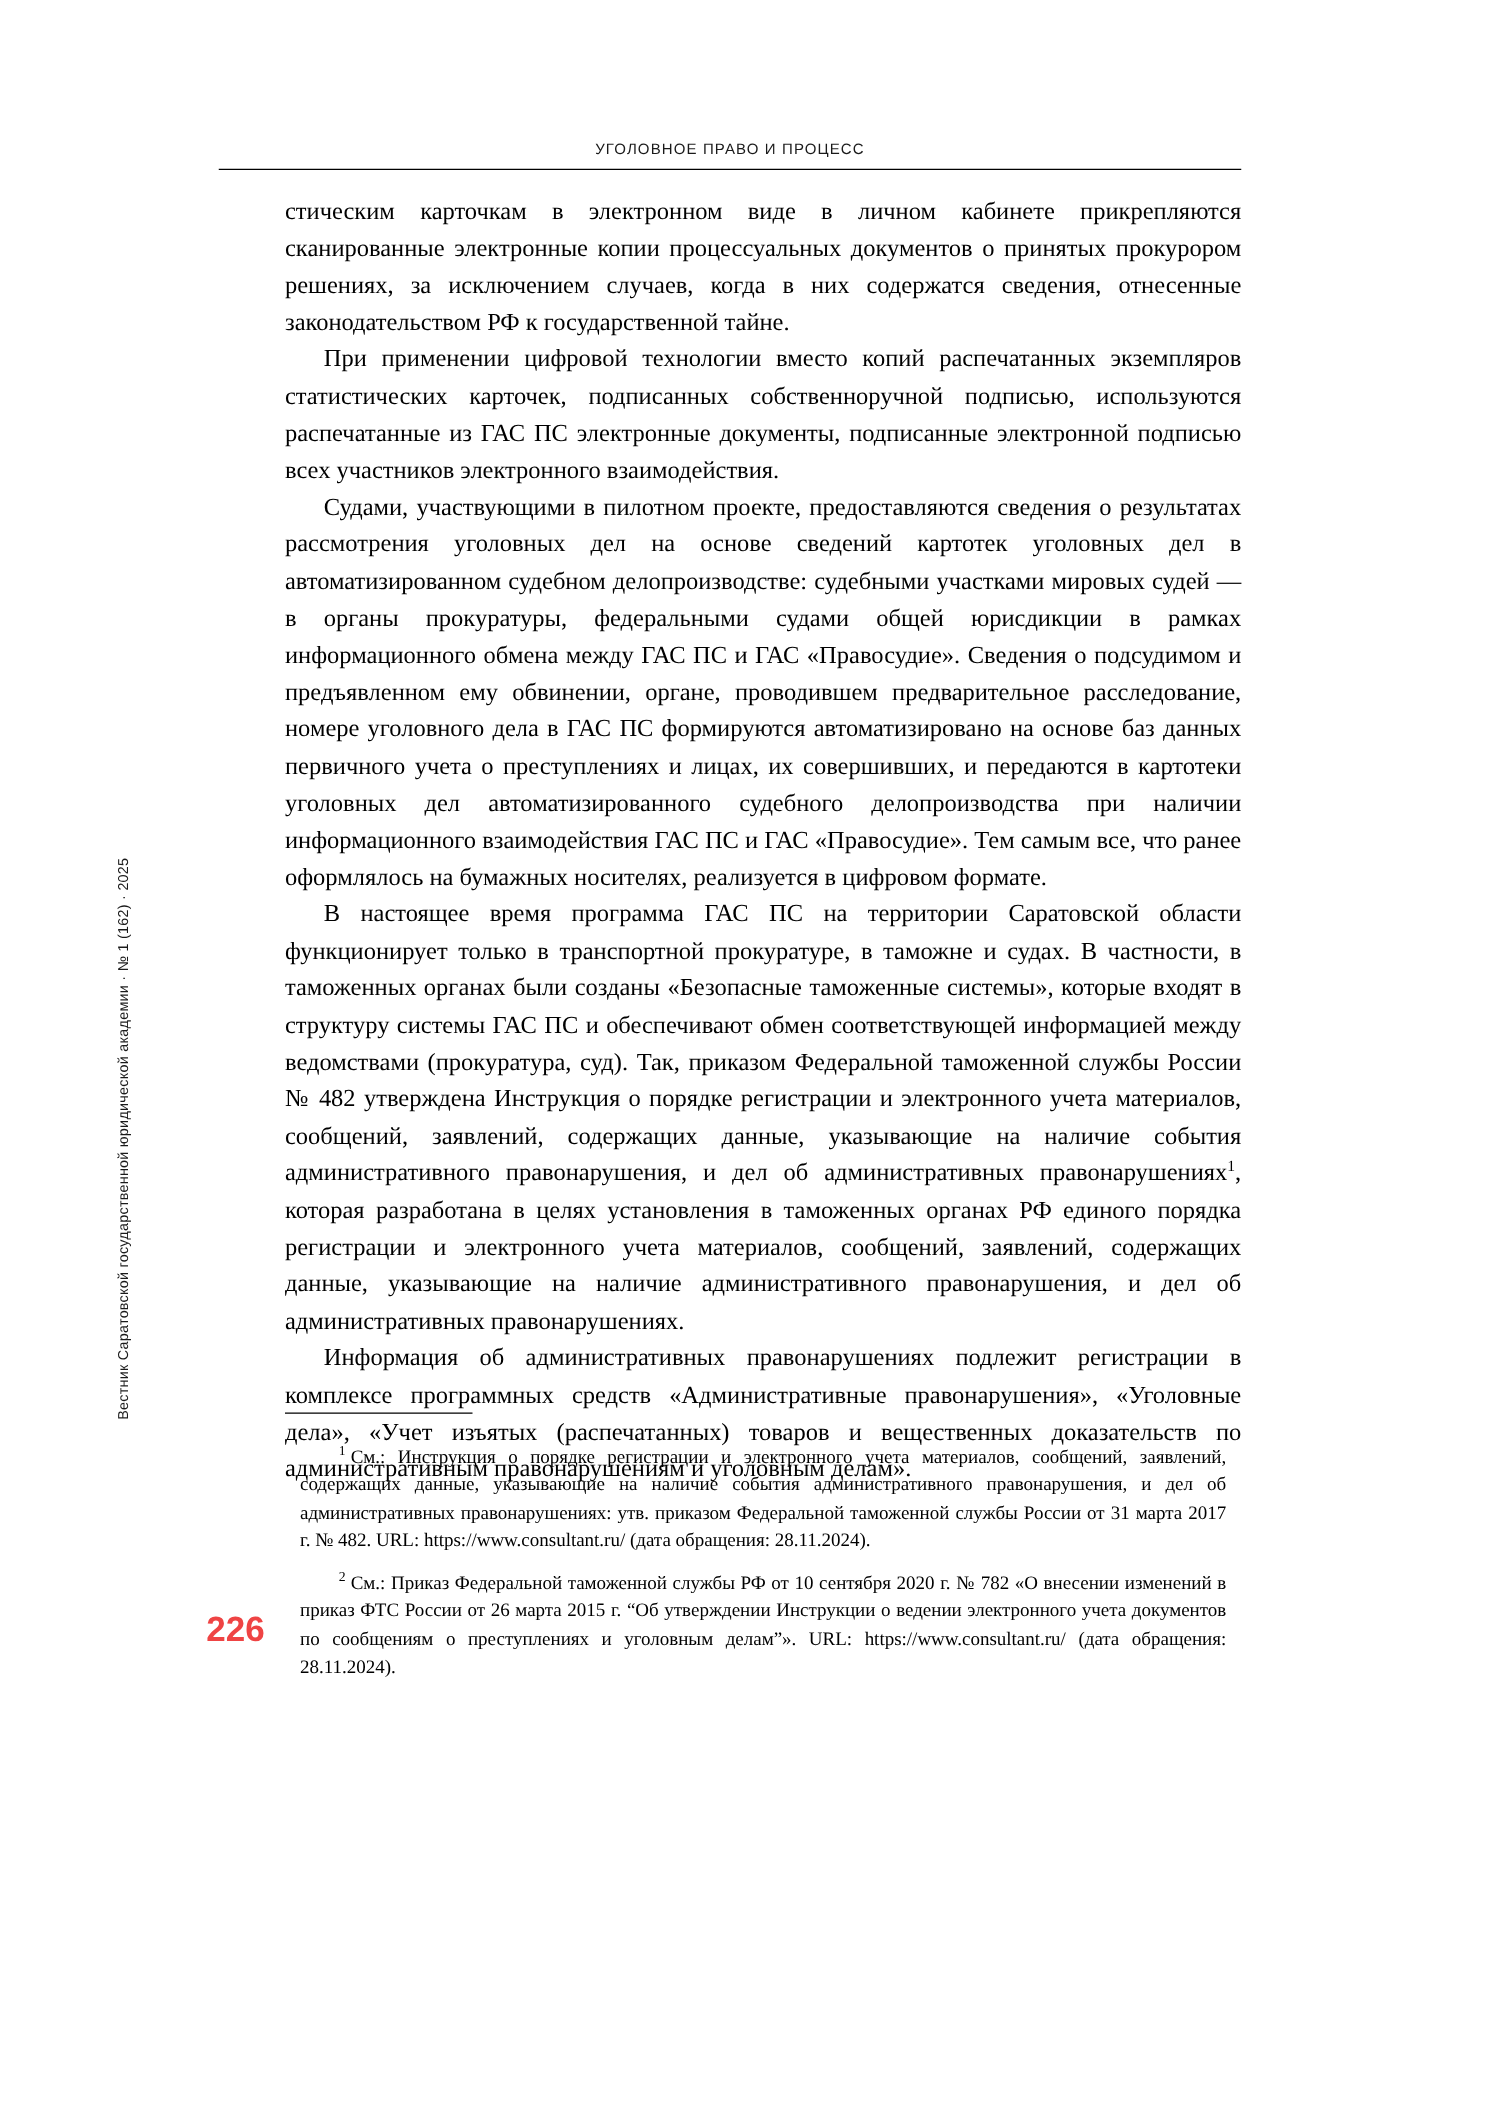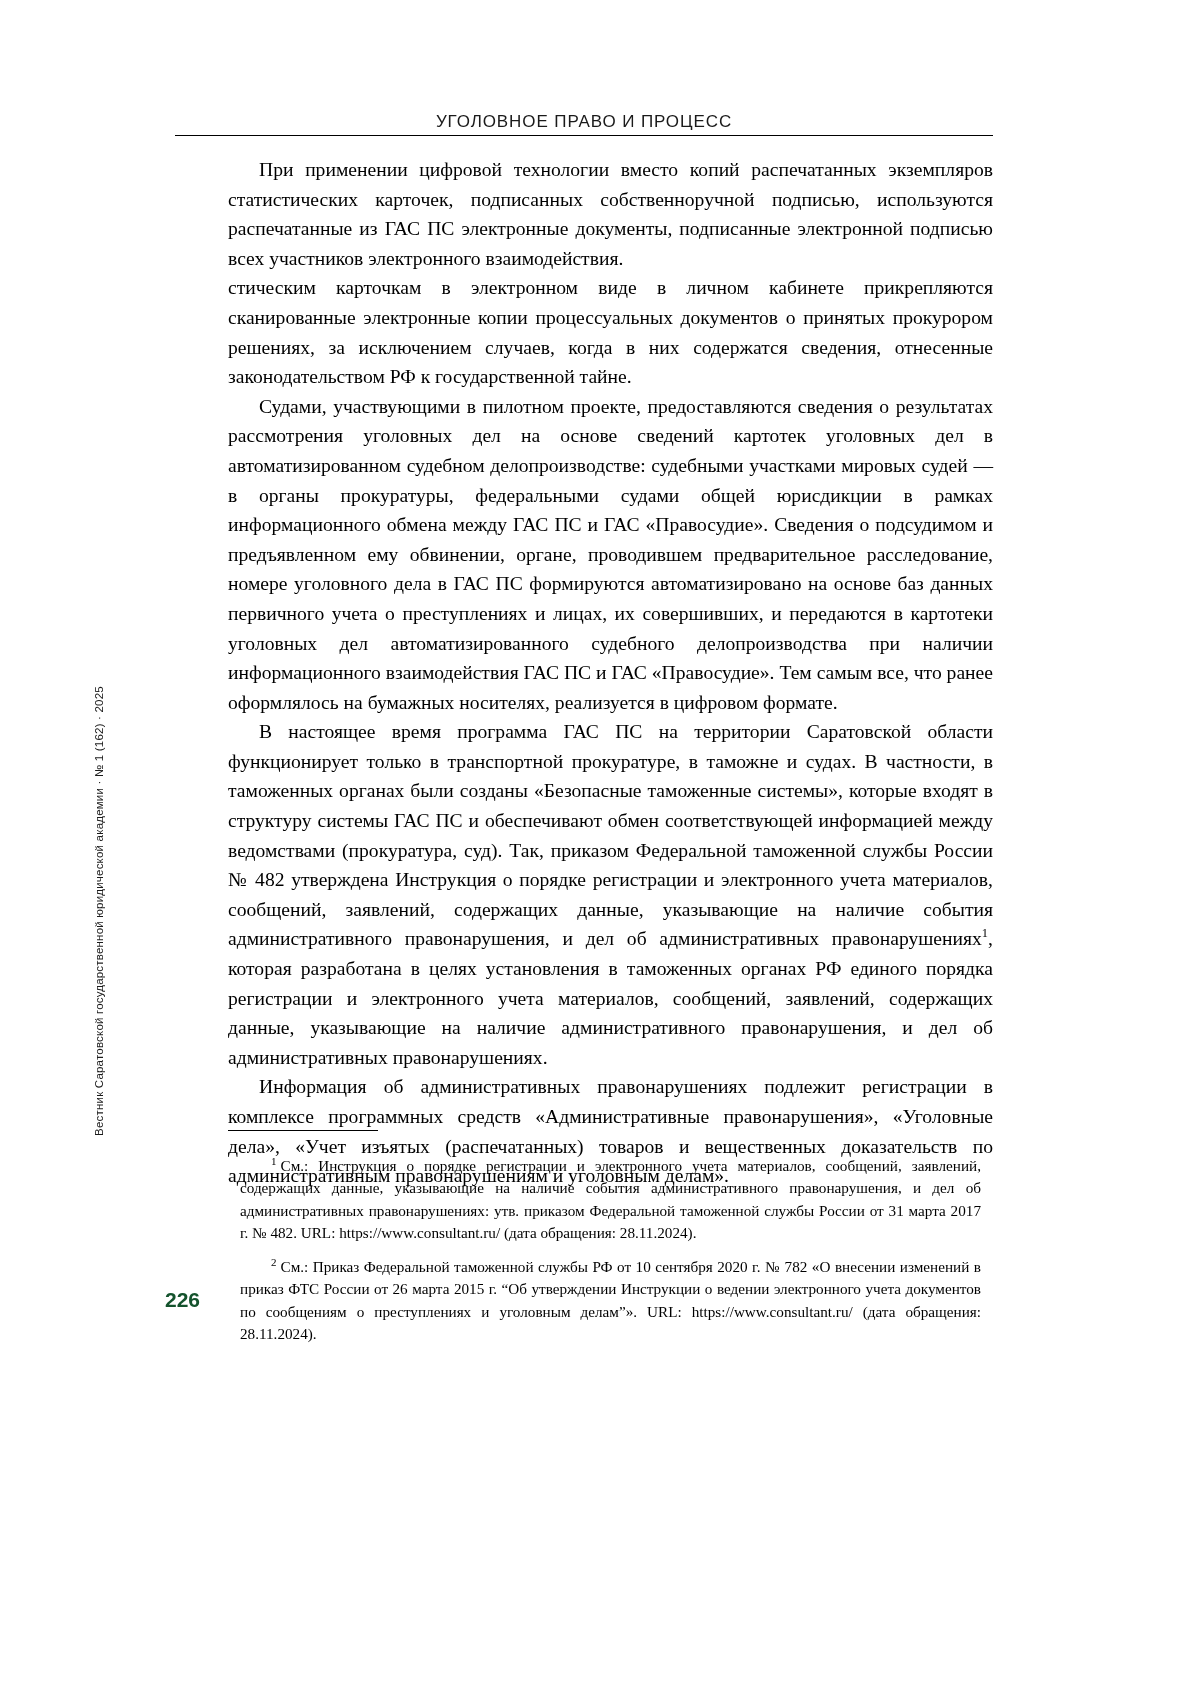--- a/index.html
+++ b/index.html
@@ -25,21 +25,21 @@
   }
 
   
   .runhead {
     position: absolute;
     left: 175px;
     top: 112px;
     width: 818px;
     text-align: center;
     font-family: "Liberation Sans", sans-serif;
-    font-size: 17px;
+    font-size: 12px;
     letter-spacing: 0.9px;
     color: #1a1a1a;
   }
   .runhead-rule {
     position: absolute;
     left: 175px;
     top: 135px;
     width: 818px;
     height: 1px;
     background: #000000;
@@ -60,23 +60,23 @@
     text-align: center;
     white-space: nowrap;
   }
 
   
   .folio {
     position: absolute;
     left: 165px;
     top: 1288px;
     font-family: "Liberation Sans", sans-serif;
-    font-size: 21px;
+    font-size: 28px;
     font-weight: bold;
-    color: #14532d;
+    color: #ef4444;
   }
 
   
   .col {
     position: absolute;
     left: 228px;
     top: 155px;
     width: 765px;
   }
   p.body {
@@ -131,22 +131,22 @@
 <div class="page">
 
   <div class="runhead">УГОЛОВНОЕ ПРАВО И ПРОЦЕСС</div>
   <div class="runhead-rule"></div>
 
   <div class="side-caption">Вестник Саратовской государственной юридической академии · № 1 (162) · 2025</div>
 
   <div class="folio">226</div>
 
   <div class="col">
+    <p class="body first">стическим карточкам в электронном виде в личном кабинете прикрепляются сканированные электронные копии процессуальных документов о принятых прокурором решениях, за исключением случаев, когда в них содержатся сведения, отнесенные законодательством РФ к государственной тайне.</p>
     <p class="body">При применении цифровой технологии вместо копий распечатанных экземпляров статистических карточек, подписанных собственноручной подписью, используются распечатанные из ГАС ПС электронные документы, подписанные электронной подписью всех участников электронного взаимодействия.</p>
-    <p class="body first">стическим карточкам в электронном виде в личном кабинете прикрепляются сканированные электронные копии процессуальных документов о принятых прокурором решениях, за исключением случаев, когда в них содержатся сведения, отнесенные законодательством РФ к государственной тайне.</p>
     <p class="body">Судами, участвующими в пилотном проекте, предоставляются сведения о результатах рассмотрения уголовных дел на основе сведений картотек уголовных дел в автоматизированном судебном делопроизводстве: судебными участками мировых судей — в органы прокуратуры, федеральными судами общей юрисдикции в рамках информационного обмена между ГАС ПС и ГАС «Правосудие». Сведения о подсудимом и предъявленном ему обвинении, органе, проводившем предварительное расследование, номере уголовного дела в ГАС ПС формируются автоматизировано на основе баз данных первичного учета о преступлениях и лицах, их совершивших, и передаются в картотеки уголовных дел автоматизированного судебного делопроизводства при наличии информационного взаимодействия ГАС ПС и ГАС «Правосудие». Тем самым все, что ранее оформлялось на бумажных носителях, реализуется в цифровом формате.</p>
     <p class="body"><span>В настоящее время программа ГАС ПС на территории Саратовской области функционирует только в транспортной прокуратуре, в таможне и судах. В частности, в таможенных органах были созданы «Безопасные таможенные системы», которые входят в структуру системы ГАС ПС и обеспечивают обмен соответствующей информацией между ведомствами (прокуратура, суд). Так, приказом Федеральной таможенной службы России № 482 утверждена Инструкция о порядке регистрации и электронного учета материалов, сообщений, заявлений, содержащих данные, указывающие на наличие события административного правонарушения, и дел об административных правонарушениях</span><sup class="ref">1</sup><span>, которая разработана в целях установления в таможенных органах РФ единого порядка регистрации и электронного учета материалов, сообщений, заявлений, содержащих данные, указывающие на наличие административного правонарушения, и дел об административных правонарушениях.</span></p>
     <p class="body">Информация об административных правонарушениях подлежит регистрации в комплексе программных средств «Административные правонарушения», «Уголовные дела», «Учет изъятых (распечатанных) товаров и вещественных доказательств по административным правонарушениям и уголовным делам».</p>
   </div>
 
   <div class="fn-rule"></div>
 
   <div class="footnotes">
     <p class="fn"><sup class="fnm">1</sup><span>См.: Инструкция о порядке регистрации и электронного учета материалов, сообщений, заявлений, содержащих данные, указывающие на наличие события административного правонарушения, и дел об административных правонарушениях: утв. приказом Федеральной таможенной службы России от 31 марта 2017 г. № 482. URL: https://www.consultant.ru/ (дата обращения: 28.11.2024).</span></p>
     <p class="fn"><sup class="fnm">2</sup><span>См.: Приказ Федеральной таможенной службы РФ от 10 сентября 2020 г. № 782 «О внесении изменений в приказ ФТС России от 26 марта 2015 г. “Об утверждении Инструкции о ведении электронного учета документов по сообщениям о преступлениях и уголовным делам”». URL: https://www.consultant.ru/ (дата обращения: 28.11.2024).</span></p>

